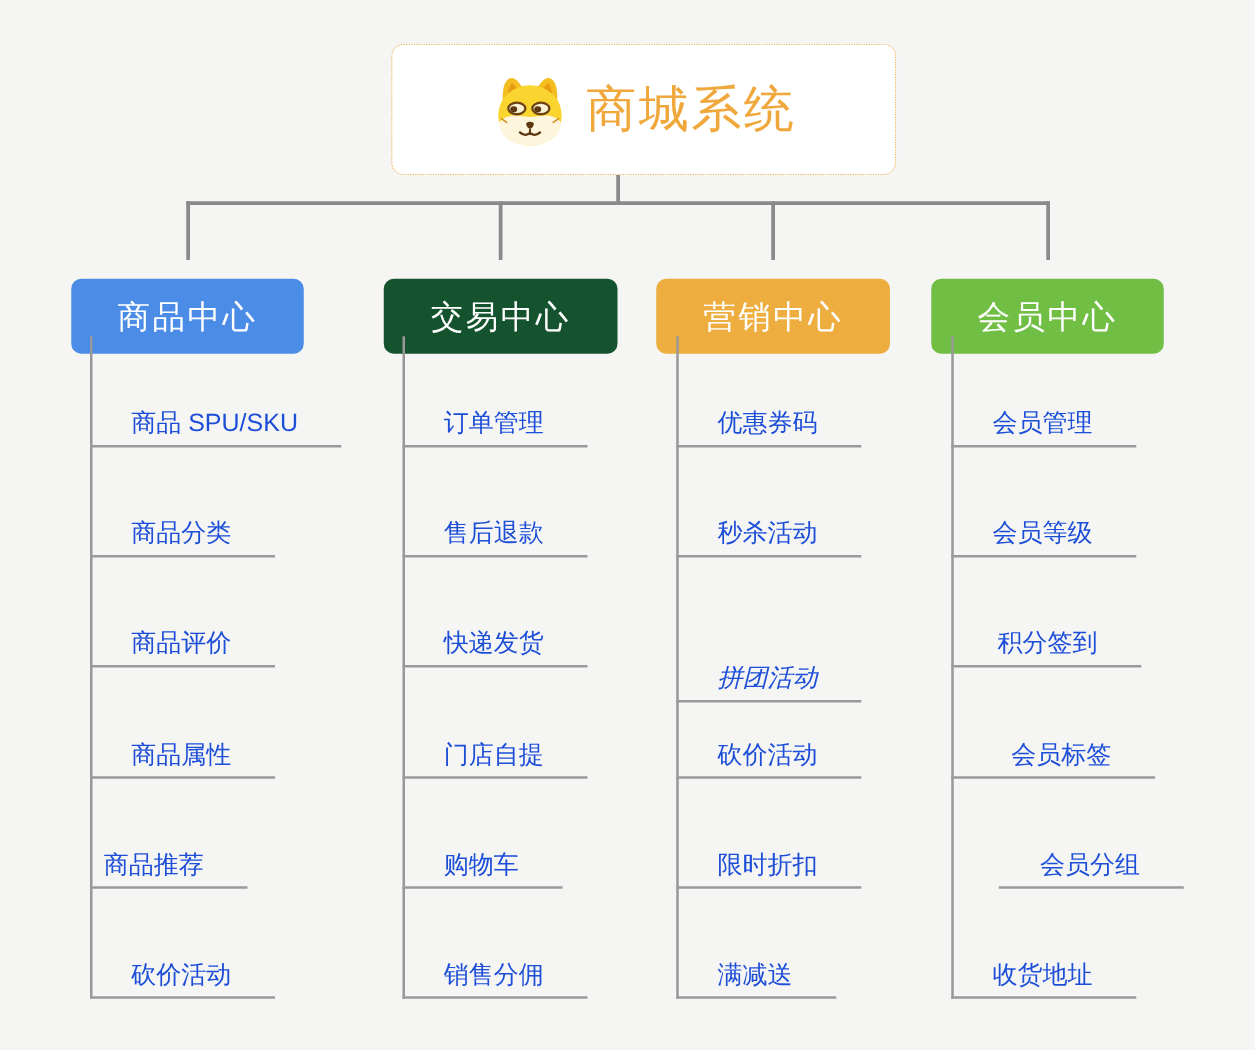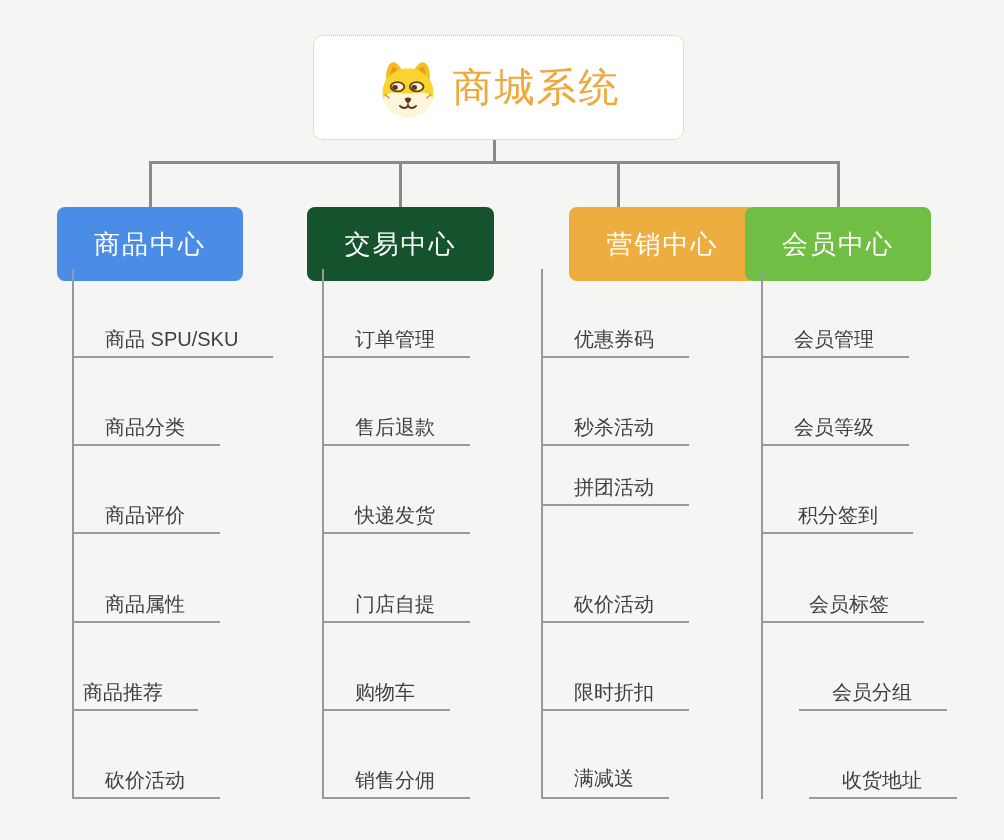--- a/index.html
+++ b/index.html
@@ -11,21 +11,21 @@
     position:relative;
     width:1004px;
     height:840px;
     background:#f5f5f4;
     overflow:hidden;
   }
   
   .root-node{
     position:absolute;
     left:313px; top:35px;
-    width:371px; height:105px;
+    width:404px; height:105px;
     background:#ffffff;
     border:1px dotted #f0b45a;
     border-radius:10px;
     box-sizing:border-box;
     display:flex;
     align-items:center;
     justify-content:center;
     gap:14px;
   }
   .root-title{
@@ -37,22 +37,22 @@
   .root-icon{width:62px;height:60px;flex:0 0 auto;}
   
   .conn{position:absolute;background:#8a8a8a;}
   .root-stem{left:493px;top:140px;width:3px;height:22px;}
   .trunk{left:149px;top:161px;width:690px;height:3px;}
   .drop{top:161px;width:3px;height:47px;}
   .drop1{left:149px;} .drop2{left:399px;} .drop3{left:617px;} .drop4{left:837px;}
   
   .branch-header{
     position:absolute;
-    top:207px;
-    height:74px;
+    top:223px;
+    height:60px;
     border-radius:8px;
     display:flex;
     align-items:center;
     justify-content:center;
     color:#ffffff;
     font-size:26px;
     letter-spacing:2px;
     white-space:nowrap;
   }
   .bh1{left:57px;width:186px;}
@@ -69,21 +69,21 @@
   }
   .rail1{left:72px;} .rail2{left:322px;} .rail3{left:541px;} .rail4{left:761px;}
   
   .item{
     position:absolute;
     height:32px;
     line-height:30px;
     padding:0 35px 0 33px;
     border-bottom:2px solid #9a9a9a;
     font-size:20px;
-    color:#404040;
+    color:#1d4ed8;
     white-space:nowrap;
     box-sizing:content-box;
   }
 </style>
 </head>
 <body>
 
 <div class="stage">
 
   <div class="root-node">
@@ -110,21 +110,21 @@
 
   <div class="conn root-stem"></div>
   <div class="conn trunk"></div>
   <div class="conn drop drop1"></div>
   <div class="conn drop drop2"></div>
   <div class="conn drop drop3"></div>
   <div class="conn drop drop4"></div>
 
   <div class="branch-header bh1" style="background: rgb(75, 140, 230);">商品中心</div>
   <div class="branch-header bh2" style="background: #14532d;">交易中心</div>
-  <div class="branch-header bh3" style="background: rgb(237, 173, 63); margin-left: 44px;">营销中心</div>
+  <div class="branch-header bh3" style="background: rgb(237, 173, 63);">营销中心</div>
   <div class="branch-header bh4" style="background: rgb(112, 190, 68);">会员中心</div>
 
   <div class="rail rail1"></div>
   <div class="rail rail2"></div>
   <div class="rail rail3"></div>
   <div class="rail rail4"></div>
 
   <div id="nodes">
       <div class="item" style="left: 72px; top: 324px;">商品 SPU/SKU</div>
       <div class="item" style="left: 72px; top: 412px;">商品分类</div>
@@ -133,25 +133,25 @@
       <div class="item" style="left: 72px; top: 677px; padding-left: 11px;">商品推荐</div>
       <div class="item" style="left: 72px; top: 765px;">砍价活动</div>
       <div class="item" style="left: 322px; top: 324px;">订单管理</div>
       <div class="item" style="left: 322px; top: 412px;">售后退款</div>
       <div class="item" style="left: 322px; top: 500px;">快递发货</div>
       <div class="item" style="left: 322px; top: 589px; text-align: right;">门店自提</div>
       <div class="item" style="left: 322px; top: 677px;">购物车</div>
       <div class="item" style="left: 322px; top: 765px;">销售分佣</div>
       <div class="item" style="left: 541px; top: 324px;">优惠券码</div>
       <div class="item" style="left: 541px; top: 412px;">秒杀活动</div>
-      <div class="item" style="left: 541px; top: 472px;">拼团活动</div>
+      <div class="item" style="left: 541px; top: 528px; font-style: italic;">拼团活动</div>
       <div class="item" style="left: 541px; top: 589px;">砍价活动</div>
       <div class="item" style="left: 541px; top: 677px;">限时折扣</div>
-      <div class="item" style="left: 541px; top: 765px; font-family: Liberation Mono, monospace;">满减送</div>
+      <div class="item" style="left: 541px; top: 765px;">满减送</div>
       <div class="item" style="left: 761px; top: 324px;">会员管理</div>
       <div class="item" style="left: 761px; top: 412px;">会员等级</div>
       <div class="item" style="left: 761px; top: 500px; padding-left: 37px;">积分签到</div>
       <div class="item" style="left: 761px; top: 589px; padding-left: 48px;">会员标签</div>
       <div class="item" style="left: 799px; top: 677px; font-family: Liberation Serif, serif;">会员分组</div>
-      <div class="item" style="left: 761px; top: 765px; margin-left: 48px;">收货地址</div>
+      <div class="item" style="left: 761px; top: 765px;">收货地址</div>
     </div>
 
 </div>
 
 </body></html>

